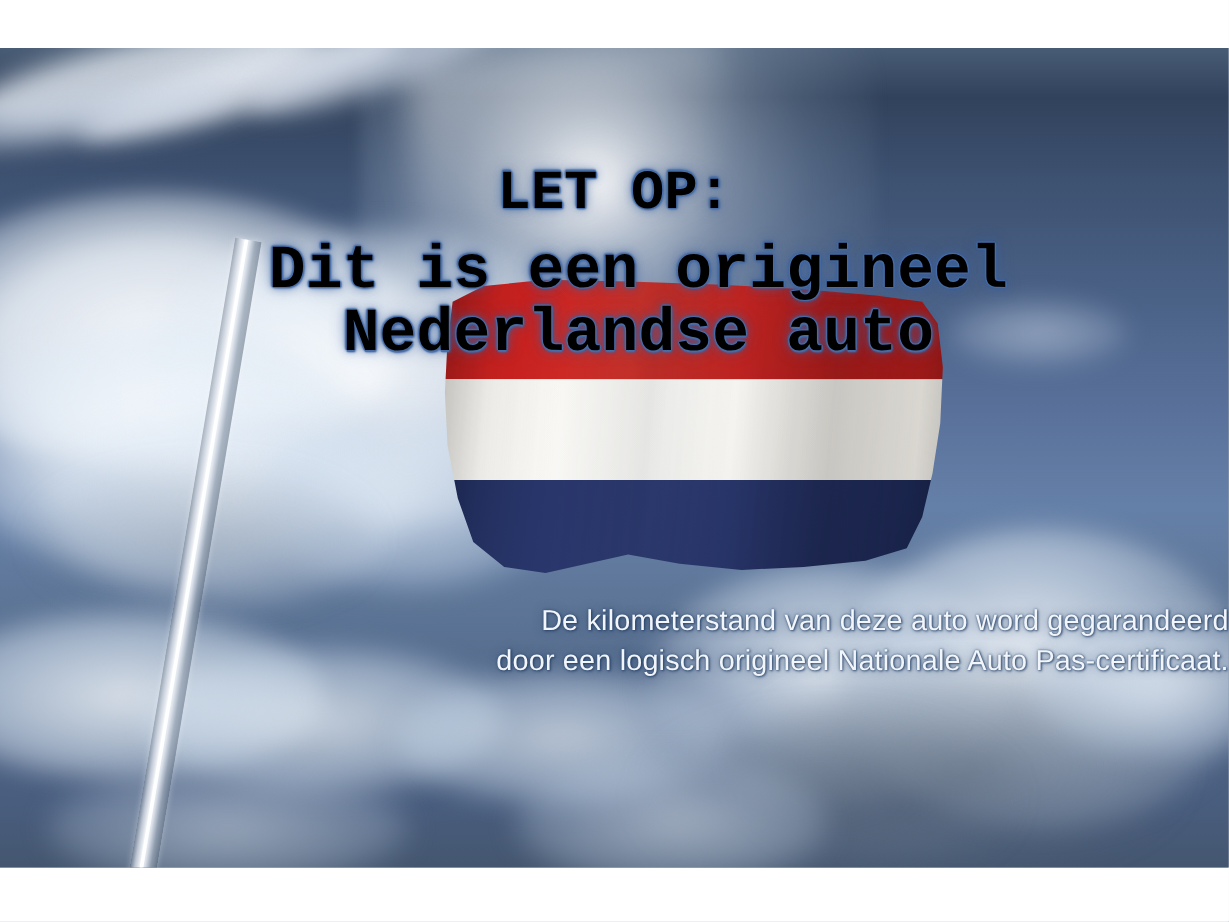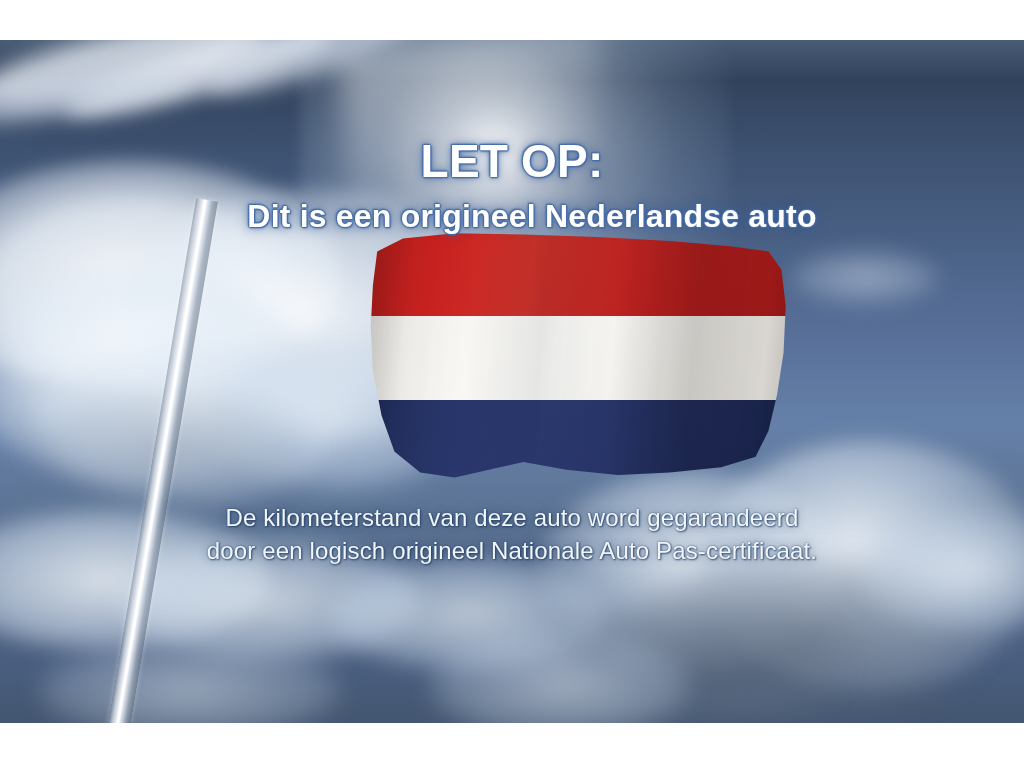--- a/index.html
+++ b/index.html
@@ -183,54 +183,55 @@
   }
 
   
   #headline {
     position: absolute;
     left: 0;
     top: 98px;
     width: 1024px;
     text-align: center;
     font-weight: bold;
-    color: #ffffff;
+    color: #000000;
     line-height: 1.04;
     letter-spacing: 0.2px;
     text-shadow:
       0 0 1px #4a6fa8,
        1px  0   1px #4a6fa8,
       -1px  0   1px #4a6fa8,
        0    1px 1px #4a6fa8,
        0   -1px 1px #4a6fa8,
        1px  1px 2px #3c63a0,
       -1px -1px 2px #3c63a0,
        0 0 7px rgba(60,99,160,0.85),
        0 0 14px rgba(60,99,160,0.45);
+    font-family: Liberation Mono, monospace;
   }
   #headline .l1 { display: block; font-size: 46px; }
-  #headline .l2 { display: block; font-size: 32px; margin-top: 14px; margin-left: 40px; }
+  #headline .l2 { display: block; font-size: 51px; margin-top: 14px; margin-left: 40px; }
 
   #body-copy {
     position: absolute;
     left: 0;
     top: 462px;
     width: 1024px;
     text-align: center;
     color: #f2f6fa;
     font-size: 24px;
     line-height: 1.37;
     letter-spacing: 0.15px;
     text-shadow:
       0 0 2px rgba(40,70,110,0.85),
       1px 1px 2px rgba(30,55,95,0.75),
       0 0 8px rgba(40,70,110,0.5);
   }
   #body-copy .gap { display: block; height: 30px; }
-  #body-copy span.ln { display: block; }
+  #body-copy span.ln { display: block; text-align: right; }
 </style>
 </head>
 <body>
 
 <div id="stage">
 
   <div id="photo">
 
     <div class="sky-base"></div>
     <div class="sun-glow"></div>

